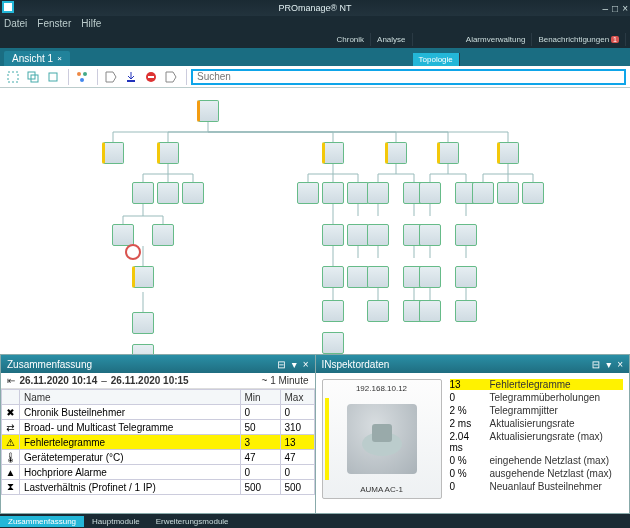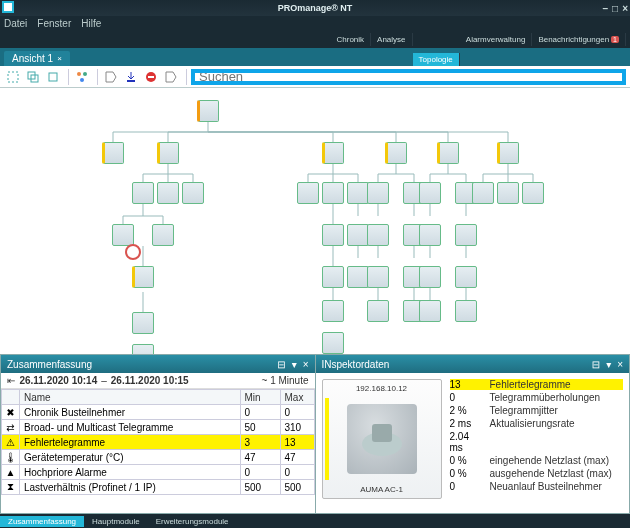--- a/index.html
+++ b/index.html
@@ -1,19 +1,19 @@
 <!DOCTYPE html>
 <html><head>
 <meta charset="utf-8">
 <style>
   * { box-sizing: border-box; margin: 0; padding: 0; font-family: "Segoe UI", Arial, sans-serif; font-size: 10px; }
   body { background: #1a2a33; width: 630px; height: 528px; overflow: hidden; position: relative; }
 
   
-  .title-bar { height: 16px; background: linear-gradient(#1a2a33,#22333d); color: #cdd; display: flex; align-items: center; position: relative; font-weight: bold; }
+  .title-bar { height: 16px; background: linear-gradient(#1a2a33,#22333d); color: #cdd; display: flex; align-items: center; position: relative; }
   .title-bar .icon { width: 14px; height: 14px; margin-left: 2px; }
   .title-bar .title { position: absolute; left: 50%; transform: translateX(-50%); font-size: 9px; color: #e0eef0; }
   .title-bar .win-ctrls { position: absolute; right: 2px; display: flex; gap: 4px; color: #cdd; }
   .win-ctrls span { cursor: default; }
 
   
   .menu-bar { height: 14px; display: flex; align-items: center; padding-left: 4px; gap: 10px; color: #bcc; font-size: 8px; }
   .menu-bar span { cursor: default; }
 
   
@@ -24,21 +24,21 @@
 
   
   .view-tabs { height: 18px; background: #1a6d82; display: flex; align-items: flex-end; padding-left: 4px; }
   .view-tab { background: #21829a; color: #fff; font-size: 9px; padding: 2px 8px; border-top-left-radius: 2px; border-top-right-radius: 2px; display: flex; align-items: center; gap: 4px; }
   .view-tab .close { font-size: 8px; }
 
   
   .toolbar { height: 22px; background: #fff; border-bottom: 1px solid #bcc; display: flex; align-items: center; gap: 0; padding: 0 4px; }
   .toolbar .tb-btn { width: 18px; height: 18px; border: 1px solid transparent; display: flex; align-items: center; justify-content: center; margin-right: 2px; border-radius: 2px; }
   .toolbar .sep { width: 1px; height: 16px; background: #ccd; margin: 0 4px; }
-  .toolbar input.search { flex: 1; height: 16px; border: 4px solid #0ea5e9; padding: 0 4px; font-size: 13px; color: #666; }
+  .toolbar input.search { flex: 1; height: 16px; border: 2px solid #0ea5e9; padding: 0 4px; font-size: 10px; color: #666; }
 
   
   .canvas { position: relative; background: #fff; height: 288px; overflow: hidden; border-bottom: 1px solid #8aa; }
   .canvas svg.edges { position: absolute; inset: 0; width: 100%; height: 100%; }
   .node { position: absolute; width: 22px; height: 22px; background: linear-gradient(#e6eef2,#cfdbe2); border: 1px solid #6b8; border-radius: 2px; display:flex; align-items:center; justify-content:center; }
   .node.yellow { border-left: 3px solid #f3c80a; }
   .node.orange { border-left: 3px solid #f39c12; }
   .highlight-circle { position: absolute; width: 16px; height: 16px; border: 2px solid #d9534f; border-radius: 50%; }
 
   
@@ -382,20 +382,21 @@
           <div class="row">
             <span class="val">2 %</span>
             <span>Telegrammjitter</span>
           </div>
           <div class="row">
             <span class="val">2 ms</span>
             <span>Aktualisierungsrate</span>
           </div>
           <div class="row">
             <span class="val">2.04 ms</span>
+            <span>Aktualisierungsrate (max)</span>
           </div>
           <div class="row">
             <span class="val">0 %</span>
             <span>eingehende Netzlast (max)</span>
           </div>
           <div class="row">
             <span class="val">0 %</span>
             <span>ausgehende Netzlast (max)</span>
           </div>
           <div class="row">

